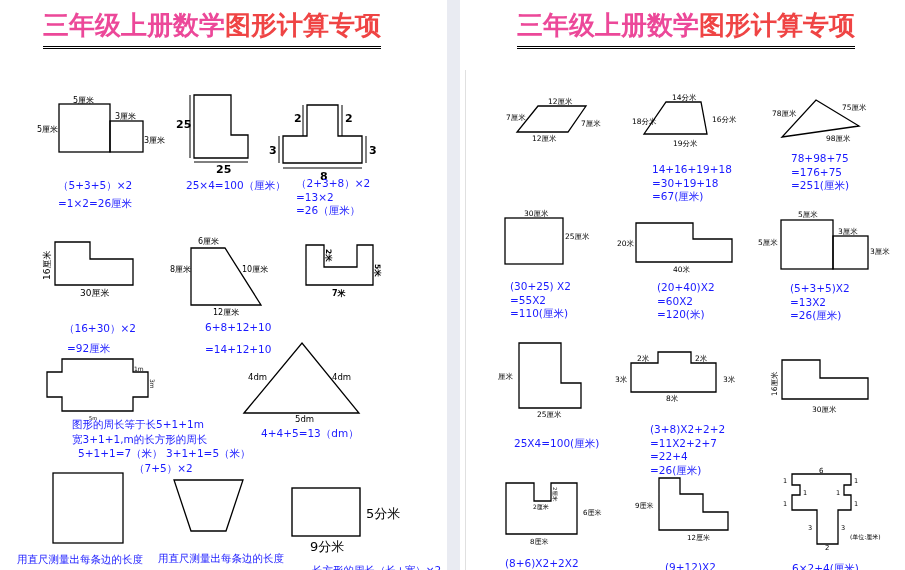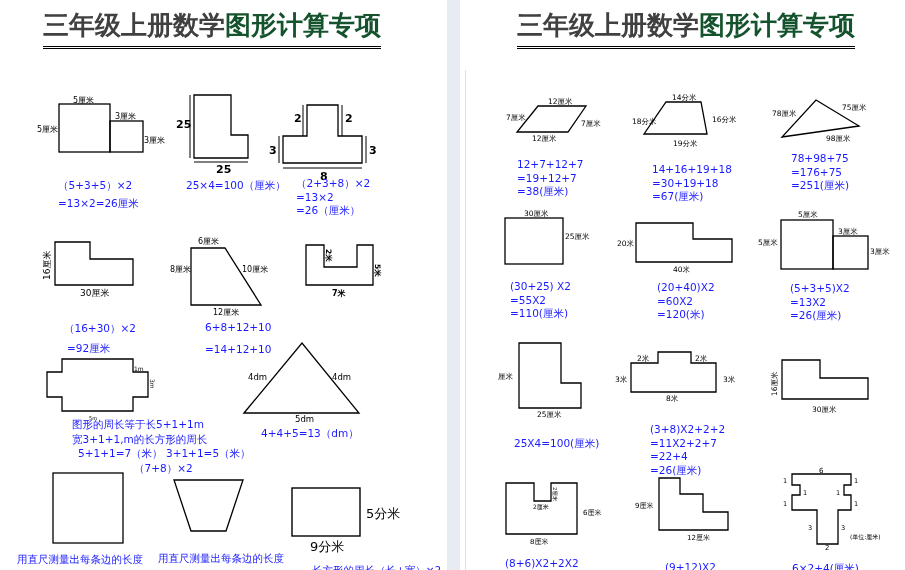--- a/index.html
+++ b/index.html
@@ -3,22 +3,22 @@
 <meta charset="utf-8">
 <style>
   *{box-sizing:border-box;margin:0;padding:0}
   html,body{width:905px;height:570px;overflow:hidden;background:#eef0f5;font-family:"DejaVu Sans",sans-serif}
   .viewer{position:relative;width:905px;height:570px;background:#eef0f5}
   .page{position:absolute;top:0;background:#fff;overflow:hidden}
   .page.left{left:0;width:447px;height:570px}
   .page.right{left:460px;width:445px;height:570px}
   .gutter{position:absolute;left:447px;top:0;width:13px;height:570px;background:#e9ebf2}
   .title{position:absolute;top:8px;font-size:26px;font-weight:bold;letter-spacing:0;white-space:nowrap;padding-bottom:3px;border-bottom:3px double #000}
-  .title .blk{color:#404040}
-  .title .red{color:#14532d}
+  .title .blk{color:#ec4899}
+  .title .red{color:#ef4444}
   .left .title{left:43px}
   .right .title{left:57px}
   svg.fig{position:absolute;overflow:visible}
   svg text{font-family:"DejaVu Sans",sans-serif;fill:#000}
   .sol{position:absolute;color:#1a1aff;font-size:10.5px;line-height:14.5px;white-space:nowrap}
 </style>
 </head>
 <body>
 
 <div class="viewer">
@@ -29,21 +29,21 @@
     <svg class="fig" style="left:55px;top:100px" width="120" height="70">
       <rect x="4" y="4" width="51" height="48" fill="none" stroke="#000" stroke-width="1.3"></rect>
       <rect x="55" y="21" width="33" height="31" fill="none" stroke="#000" stroke-width="1.3"></rect>
       <text x="18" y="3" font-size="8">5厘米</text>
       <text x="-18" y="32" font-size="8">5厘米</text>
       <text x="60" y="19" font-size="8">3厘米</text>
       <text x="89" y="43" font-size="8">3厘米</text>
     </svg>
     <div class="sol" style="left:58px;top:176px;line-height:18px">
       <div>（5+3+5）×2</div>
-        <div>=13×2=26厘米</div>
+        <div>=1×2=26厘米</div>
     </div>
 
     <svg class="fig" style="left:176px;top:92px" width="80" height="80">
       <path d="M18 3 H55 V43 H72 V66 H18 Z" fill="none" stroke="#000" stroke-width="1.3"></path>
       <line x1="14" y1="3" x2="14" y2="66" stroke="#000"></line>
       <line x1="18" y1="70" x2="72" y2="70" stroke="#000"></line>
       <text x="0" y="36" font-size="11" font-weight="bold">25</text>
       <text x="40" y="81" font-size="11" font-weight="bold">25</text>
     </svg>
     <div class="sol" style="left:186px;top:178px">
@@ -101,21 +101,21 @@
     <svg class="fig" style="left:44px;top:357px" width="110" height="62">
       <path d="M18 2 H89 V15 H104 V40 H89 V54 H18 V40 H3 V15 H18 Z" fill="none" stroke="#000" stroke-width="1.3"></path>
       <text x="90" y="14" font-size="6">1m</text>
       <text x="0" y="0" font-size="6" transform="translate(106,22) rotate(90)">3m</text>
       <text x="45" y="63" font-size="5">5m</text>
     </svg>
     <div class="sol" style="left:72px;top:417px;line-height:14.5px">
       <div>图形的周长等于长5+1+1m</div>
       <div>宽3+1+1,m的长方形的周长</div>
       <div style="padding-left:6px">5+1+1=7（米） 3+1+1=5（米）</div>
-      <div style="padding-left:62px">（7+8）×2</div>
+      <div style="padding-left:62px">（7+5）×2</div>
     </div>
 
     <svg class="fig" style="left:240px;top:340px" width="130" height="82">
       <path d="M4 73 L62 3 L119 73 Z" fill="none" stroke="#000" stroke-width="1.3"></path>
       <text x="8" y="40" font-size="8.5">4dm</text>
       <text x="92" y="40" font-size="8.5">4dm</text>
       <text x="55" y="82" font-size="8.5">5dm</text>
     </svg>
     <div class="sol" style="left:253px;top:424px;line-height:18px">
         <div style="padding-left:8px">4+4+5=13（dm）</div>
@@ -151,25 +151,20 @@
     <div class="title"><span class="blk">三年级上册数学</span><span class="red">图形计算专项</span></div>
     <div style="position:absolute;left:5px;top:70px;width:1px;height:500px;background:#e0e0e0"></div>
 
     <svg class="fig" style="left:40px;top:96px" width="110" height="50">
       <path d="M38 10 H86 L68 36 H17 Z" fill="none" stroke="#000" stroke-width="1.3"></path>
       <text x="48" y="8" font-size="7.5">12厘米</text>
       <text x="6" y="24" font-size="7.5">7厘米</text>
       <text x="81" y="30" font-size="7.5">7厘米</text>
       <text x="32" y="45" font-size="7.5">12厘米</text>
     </svg>
-    <div class="sol" style="left:57px;top:158px;line-height:13.5px">
-      <div>12+7+12+7</div>
-        <div>=19+12+7</div>
-        <div>=38(厘米)</div>
-    </div>
 
     <svg class="fig" style="left:170px;top:92px" width="115" height="65">
       <path d="M36 10 H71 L77 42 H14 Z" fill="none" stroke="#000" stroke-width="1.3"></path>
       <text x="42" y="8" font-size="7.5">14分米</text>
       <text x="2" y="32" font-size="7.5">18分米</text>
       <text x="82" y="30" font-size="7.5">16分米</text>
       <text x="43" y="54" font-size="7.5">19分米</text>
     </svg>
     <div class="sol" style="left:192px;top:163px;line-height:13.5px">
       <div>14+16+19+18</div>

